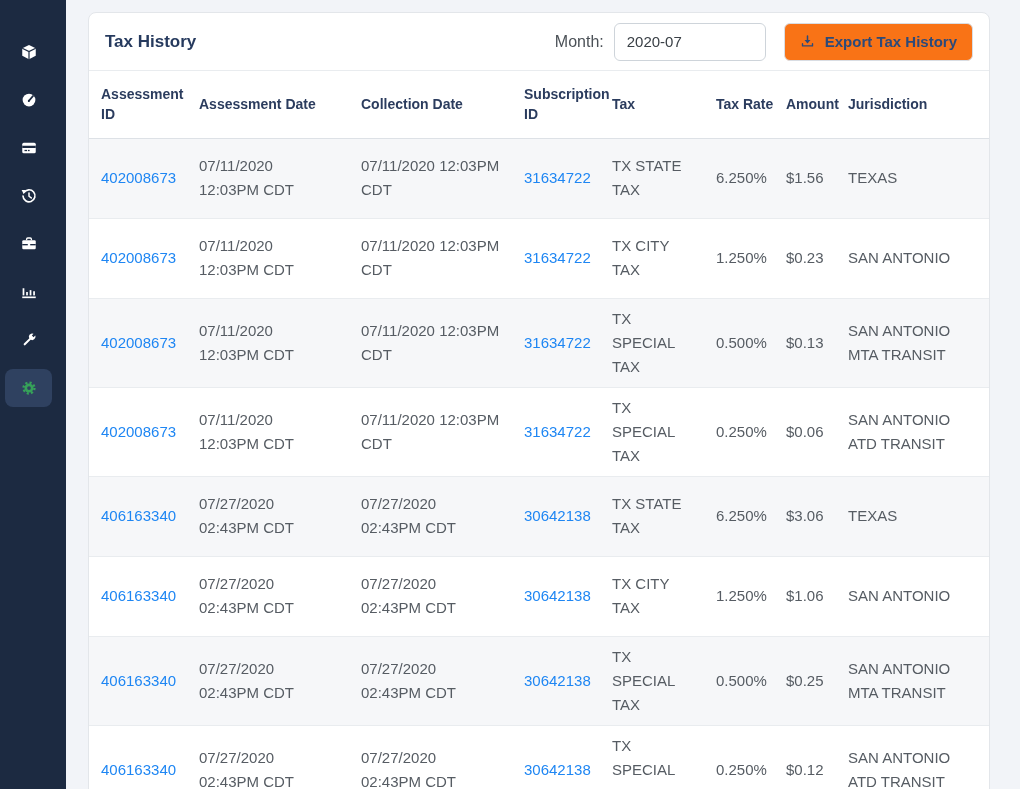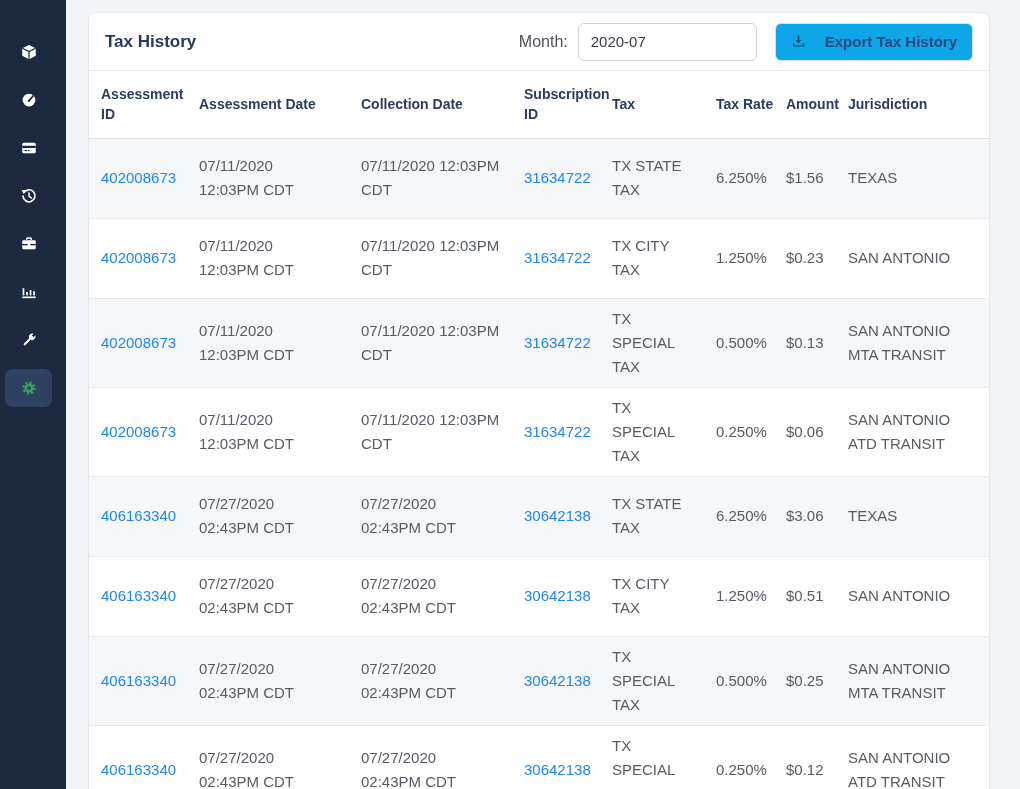--- a/index.html
+++ b/index.html
@@ -34,36 +34,36 @@
     width:902px;overflow:hidden;
   }
   .card-header{
     display:flex;align-items:center;height:58px;padding:0 16px;
     border-bottom:1px solid var(--divider);
   }
   .card-title{font-size:17px;font-weight:bold;color:#263a5e;}
   .spacer{flex:1;}
   .month-label{font-size:16px;color:#4b5157;margin-right:10px;}
   .month-input{
-    width:179px;height:38px;border:1px solid #ced4da;border-radius:6px;
+    width:152px;height:38px;border:1px solid #ced4da;border-radius:6px;
     padding:0 12px;font-size:15px;color:#3a4046;outline:none;
     font-family:"Liberation Sans","DejaVu Sans",sans-serif;
   }
   .btn{
     height:38px;border-radius:6px;font-size:15px;cursor:pointer;
     font-family:"Liberation Sans","DejaVu Sans",sans-serif;
     display:inline-flex;align-items:center;justify-content:center;
   }
   .btn-search{
     background:var(--primary-blue);color:#fff;border:1px solid var(--primary-blue);
     padding:0 18px;margin-left:14px;font-weight:600;
   }
   .btn-export{
-    background:#0ea5e9;color:var(--export-text);border:1px solid #d9dde3;
-    padding:0 15px;margin-left:18px;font-weight:600;gap:19px;
+    background:#f97316;color:var(--export-text);border:1px solid #d9dde3;
+    padding:0 15px;margin-left:18px;font-weight:600;gap:10px;
   }
   .btn-export svg{width:15px;height:15px;}
   
   table{width:100%;border-collapse:collapse;table-layout:fixed;}
   thead th{
     height:67px;vertical-align:middle;text-align:left;
     padding:8px 12px;font-size:14px;font-weight:bold;color:var(--navy);
     line-height:20px;border-bottom:1px solid #dde1e6;
   }
   thead th.nowrap{white-space:nowrap;}
@@ -240,21 +240,21 @@
         <td>TEXAS</td>
       </tr>
 
       <tr>
         <td><a>406163340</a></td>
         <td>07/27/2020 02:43PM CDT</td>
         <td>07/27/2020 02:43PM CDT</td>
         <td><a>30642138</a></td>
         <td>TX CITY TAX</td>
         <td>1.250%</td>
-        <td>$0.51</td>
+        <td>$1.06</td>
         <td>SAN ANTONIO</td>
       </tr>
 
       <tr>
         <td><a>406163340</a></td>
         <td>07/27/2020 02:43PM CDT</td>
         <td>07/27/2020 02:43PM CDT</td>
         <td><a>30642138</a></td>
         <td>TX SPECIAL TAX</td>
         <td>0.500%</td>

